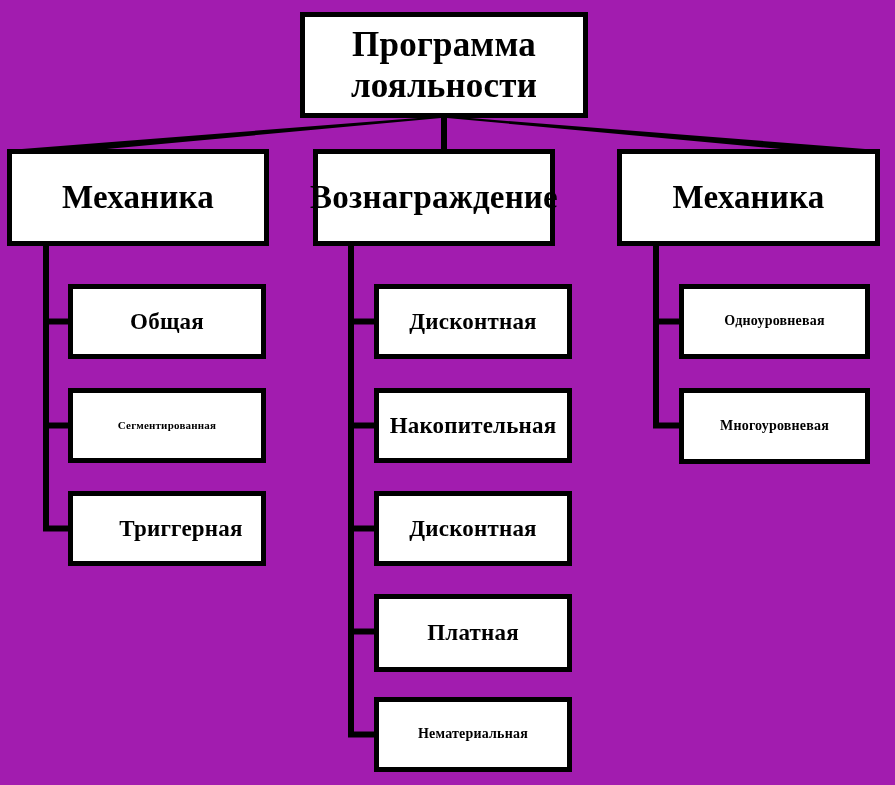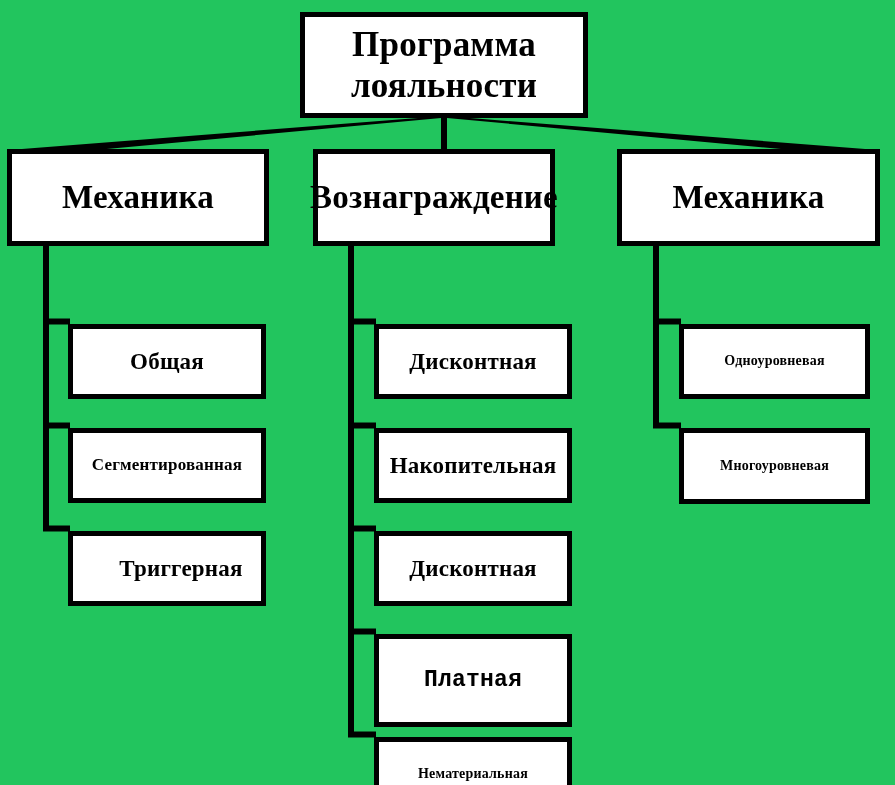--- a/index.html
+++ b/index.html
@@ -9,21 +9,21 @@
     background: #ffffff;
   }
   body {
     font-family: "Liberation Serif", "DejaVu Serif", serif;
     color: #000000;
   }
   #diagram-root {
     position: relative;
     width: 895px;
     height: 785px;
-    background: #22c55e;
+    background: #a21caf;
     overflow: hidden;
   }
   #connector-layer {
     position: absolute;
     left: 0;
     top: 0;
     width: 895px;
     height: 785px;
     pointer-events: none;
   }
@@ -49,27 +49,26 @@
     border-width: 5px;
     font-size: 35px;
   }
   .node.level2 {
     border-width: 5px;
     font-size: 33px;
   }
   .node.leaf {
     border-width: 5px;
     font-size: 23px;
-    margin-top: 40px;
   }
   .node.leaf.small {
     font-size: 14px;
   }
   .node.leaf.xsmall {
-    font-size: 17px;
+    font-size: 11px;
   }
 </style>
 </head>
 <body>
 
 <div id="diagram-root">
 
   <svg id="connector-layer" viewBox="0 0 895 785" preserveAspectRatio="none" aria-hidden="true">
       <polygon points="441,118 418,118 9,150 9,158" fill="#000000"></polygon>
       <line x1="46" y1="246" x2="46" y2="528.5" stroke="#000000" stroke-width="6"></line>
@@ -111,21 +110,21 @@
       </div>
       <div class="node leaf" style="left: 374px; top: 284px; width: 198px; height: 75px;">
         <span class="node-label">Дисконтная</span>
       </div>
       <div class="node leaf" style="left: 374px; top: 388px; width: 198px; height: 75px;">
         <span class="node-label">Накопительная</span>
       </div>
       <div class="node leaf" style="left: 374px; top: 491px; width: 198px; height: 75px;">
         <span class="node-label">Дисконтная</span>
       </div>
-      <div class="node leaf" style="left: 374px; top: 594px; width: 198px; height: 93px; font-family: Liberation Mono, monospace;">
+      <div class="node leaf" style="left: 374px; top: 594px; width: 198px; height: 78px;">
         <span class="node-label">Платная</span>
       </div>
       <div class="node leaf small" style="left: 374px; top: 697px; width: 198px; height: 75px;">
         <span class="node-label">Нематериальная</span>
       </div>
       <div class="node level2" style="left: 617px; top: 149px; width: 263px; height: 97px;">
         <span class="node-label">Механика</span>
       </div>
       <div class="node leaf small" style="left: 679px; top: 284px; width: 191px; height: 75px;">
         <span class="node-label">Одноуровневая</span>

